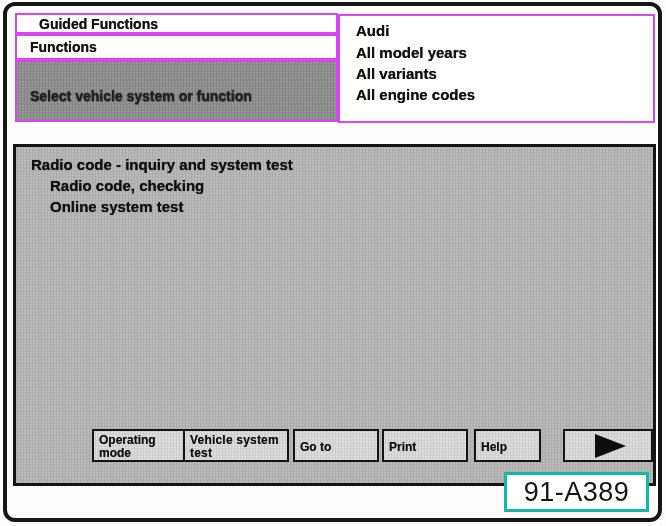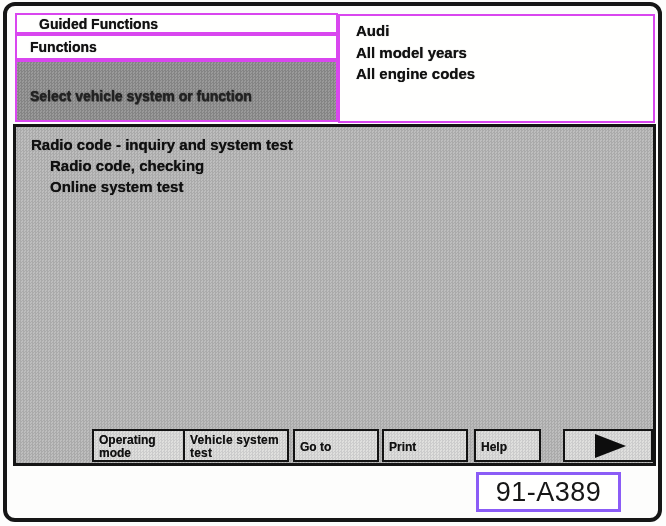--- a/index.html
+++ b/index.html
@@ -23,20 +23,21 @@
   
   .dither-dark {
     background-color:#8e8e8e;
     background-image:conic-gradient(#848484 25%, #9a9a9a 0 50%, #848484 0 75%, #9a9a9a 0);
     background-size:3px 3px;
   }
   .dither-mid {
     background-color:#b4b4b4;
     background-image:conic-gradient(#aaaaaa 25%, #bebebe 0 50%, #aaaaaa 0 75%, #bebebe 0);
     background-size:3px 3px;
+    margin-top:20px;
   }
   .dither-light {
     background-color:#d7d7d5;
     background-image:conic-gradient(#cccccc 25%, #e0e0de 0 50%, #cccccc 0 75%, #e0e0de 0);
     background-size:3px 3px;
   }
 
   #guided-box { left:15px; top:13px; width:323px; height:21px;
     display:flex; align-items:center; padding-left:22px;
     font-size:14px; font-weight:bold; color:#111; }
@@ -68,22 +69,22 @@
   #btn-vst       { left:183px; width:106px; letter-spacing:0.2px; }
   #btn-goto      { left:293px; width:86px; }
   #btn-print     { left:382px; width:86px; }
   #btn-help      { left:474px; width:67px; }
   #btn-next      { left:563px; width:90px; }
   #btn-next .tri { position:absolute; left:30px; top:3px;
     width:0; height:0;
     border-top:12px solid transparent; border-bottom:12px solid transparent;
     border-left:31px solid #0d0d0d; }
 
-  #figure-box { left:476px; top:472px; width:145px; height:40px;
-    border:3px solid #8b5cf6;
+  #figure-box { left:504px; top:472px; width:145px; height:40px;
+    border:3px solid #14b8a6;
     display:flex; align-items:center; justify-content:center;
     font-size:27px; font-weight:normal; color:#161616; letter-spacing:0.5px; }
 </style>
 </head>
 <body>
 
 <div id="screen">
   <div id="frame"></div>
 
   <div id="guided-box" class="box">
@@ -92,20 +93,21 @@
   <div id="functions-box" class="box">
     <span class="smudge">Functions</span>
   </div>
   <div id="prompt-box" class="box dither-dark">
     <span>Select vehicle system or function</span>
   </div>
 
   <div id="vehicle-box" class="box">
     <div class="vline brand smudge">Audi</div>
     <div class="vline smudge">All model years</div>
+    <div class="vline smudge">All variants</div>
     <div class="vline smudge">All engine codes</div>
   </div>
 
   <div id="main-box" class="dither-mid">
     <div id="function-list">
       <div class="fn-item smudge">Radio code - inquiry and system test</div>
       <div class="fn-item indented smudge">Radio code, checking</div>
       <div class="fn-item indented smudge">Online system test</div>
     </div>
   </div>

